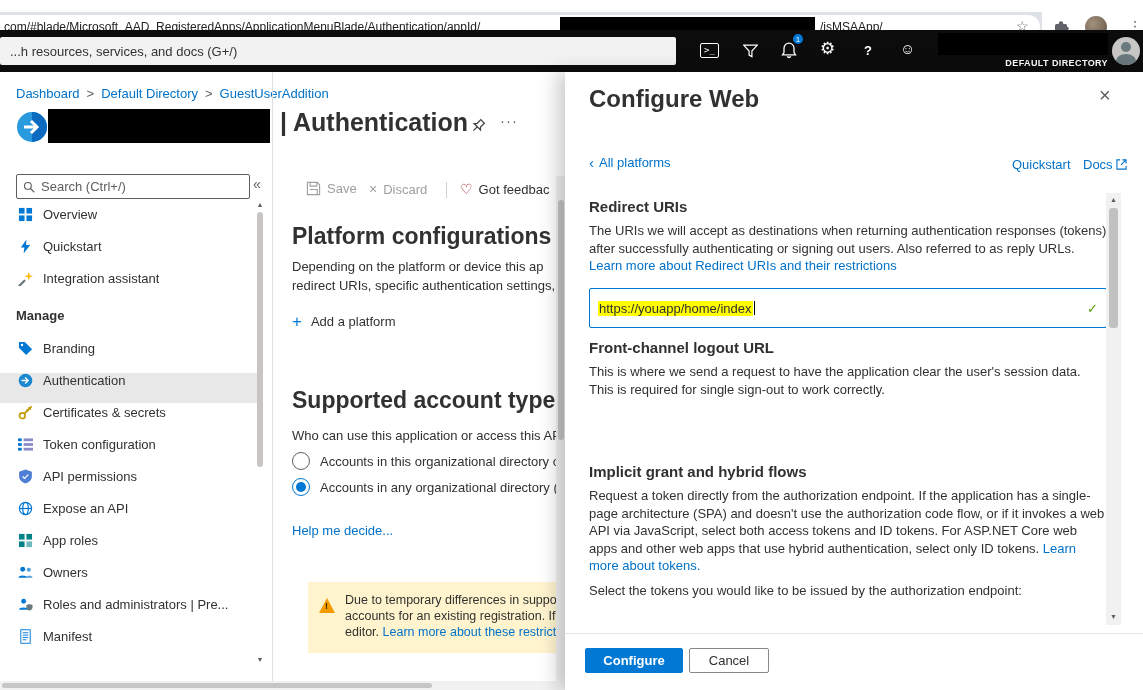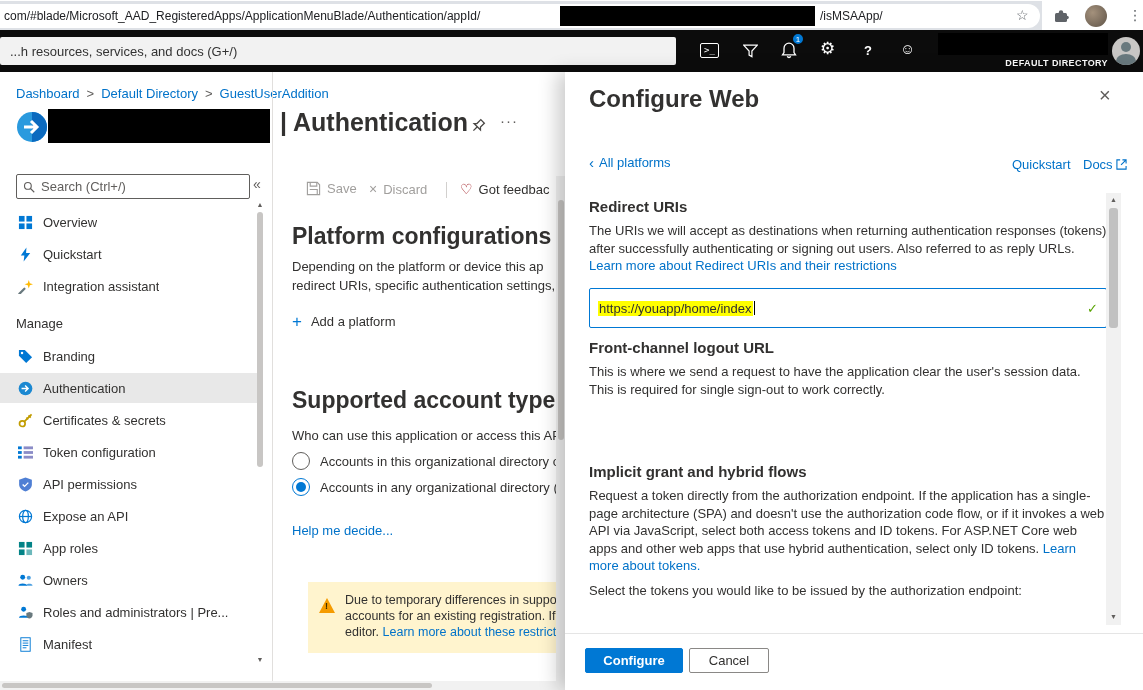--- a/index.html
+++ b/index.html
@@ -32,25 +32,25 @@
   .tavatar::after{content:"";position:absolute;left:4px;top:17px;width:20px;height:14px;border-radius:50%;background:#69797e}
   .bavatar{width:22px;height:22px;border-radius:50%;background:radial-gradient(circle at 35% 35%,#a4917c,#5f5448)}
   
   .h1{font-size:25px;font-weight:700;color:#323130}
   .h2{font-size:23px;font-weight:700;color:#323130}
   .h3{font-size:15px;font-weight:700;color:#323130}
   
   .ssearch{border:1px solid #605e5c;border-radius:2px;background:#fff;display:flex;align-items:center;padding:0 6px;gap:6px}
   .ssearch input{border:none;outline:none;flex:1;font-size:13px;color:#323130;font-family:inherit;min-width:0}
   .ssearch input::placeholder{color:#605e5c}
-  .sitem{left:0;width:257px;height:30px;display:flex;align-items:center;gap:10px;
+  .sitem{left:0;width:257px;height:30px;display:flex;align-items:flex-start;gap:10px;
          padding-left:18px;cursor:pointer;color:#323130}
   .sitem .lbl{white-space:nowrap;overflow:hidden}
   .sitem.selected{background:#e8e8e8}
-  .sheader{font-weight:400;padding-left:16px}
+  .sheader{font-weight:700;padding-left:16px}
   .sic{width:15px;height:15px;flex:0 0 15px;display:flex;align-items:center;justify-content:center}
   
   .tbbtn{display:flex;align-items:center;gap:6px;cursor:pointer}
   .dis{color:#a19f9d}
   
   .radio{width:18px;height:18px;border:1px solid #605e5c;border-radius:50%;background:#fff;flex:0 0 18px;position:relative}
   .radio.sel{border-color:#0078d4}
   .radio.sel::after{content:"";position:absolute;inset:3px;border-radius:50%;background:#0078d4}
   
   .warn{background:#fff4ce}
@@ -74,21 +74,21 @@
   
   .track{background:#f1f1f1}
   .thumb{background:#c8c6c4;border-radius:3px}
   .scar{font-size:7px;color:#605e5c;text-align:center;line-height:1}
 </style>
 </head>
 <body>
 
 <div class="screen">
 
-  <div class="abs browser" style="left:0;top:1px;width:1042px;height:30px">
+  <div class="abs browser" style="left:0;top:12px;width:1042px;height:30px">
     <div class="abs omnibox" style="left:-12px;top:3px;width:1052px;height:24px">
       <span class="abs urltxt" style="left:16px;top:5px">com/#blade/Microsoft_AAD_RegisteredApps/ApplicationMenuBlade/Authentication/appId/</span>
       <div class="abs redact" style="left:572px;top:2px;width:255px;height:20px"></div>
       <span class="abs urltxt" style="left:832px;top:5px">/isMSAApp/</span>
       <span class="abs gicon" style="left:1028px;top:3px;font-size:14px">☆</span>
     </div>
     <span class="abs" style="left:1053px;top:7px">
       <svg width="16" height="16" viewBox="0 0 16 16" fill="#5f6368">
           <rect x="2" y="5" width="12" height="9" rx="1.5"></rect>
           <circle cx="8" cy="4.5" r="2.2"></circle>

